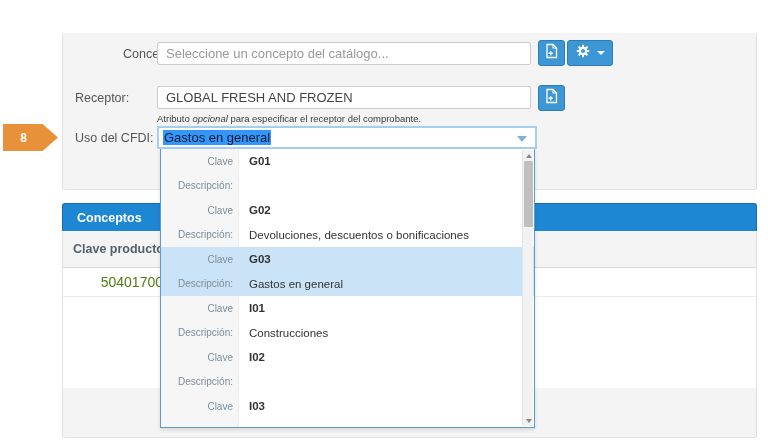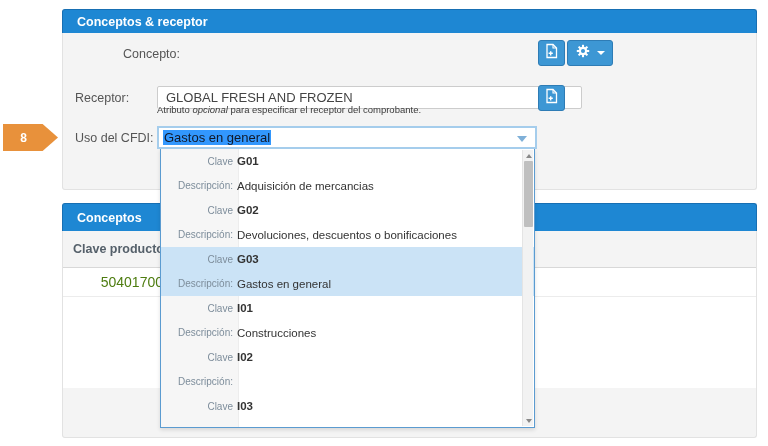--- a/index.html
+++ b/index.html
@@ -41,21 +41,21 @@
   .combo-caret{position:absolute;right:8px;top:8px;width:0;height:0;
     border-left:5px solid transparent;border-right:5px solid transparent;border-top:6px solid #7fb0d8;}
 
   .dropdown{position:absolute;left:160px;top:148px;width:375px;height:280px;background:#fff;
     border:1px solid #5b9bd0;z-index:10;overflow:hidden;box-shadow:0 2px 4px rgba(0,0,0,.12);}
   .dd-labelcol{position:absolute;left:0;top:0;bottom:0;width:78px;background:#f6f6f6;border-right:1px solid #ededed;}
   .dd-item{position:relative;height:49px;cursor:pointer;}
   .dd-item.selected{background:var(--highlight);}
   .dd-line{height:24.5px;display:flex;align-items:center;}
   .dd-key{width:72px;text-align:right;font-size:10px;color:#7d8d9b;flex-shrink:0;}
-  .dd-val{margin-left:4px;font-size:11.5px;color:#333;white-space:nowrap;}
+  .dd-val{margin-left:16px;font-size:11.5px;color:#333;white-space:nowrap;}
   .dd-val.code{font-weight:bold;}
 
   .scrollbar{position:absolute;top:1px;bottom:1px;right:1px;width:11px;background:#f2f2f2;
     border-left:1px solid #e4e4e4;z-index:5;}
   .sb-arrow{position:absolute;left:0;width:11px;height:11px;display:flex;align-items:center;justify-content:center;}
   .sb-up{top:0;} .sb-down{bottom:0;}
   .tri-up{width:0;height:0;border-left:3.5px solid transparent;border-right:3.5px solid transparent;border-bottom:4.5px solid #888;}
   .tri-down{width:0;height:0;border-left:3.5px solid transparent;border-right:3.5px solid transparent;border-top:4.5px solid #888;}
   .sb-thumb{position:absolute;left:1px;width:9px;top:11px;height:66px;background:#bfbfbf;border-radius:1px;}
 
@@ -64,26 +64,26 @@
     font-size:12.5px;font-weight:bold;color:#55606a;}
   .tbl-white{position:absolute;left:63px;top:268px;width:693px;height:120px;background:#fff;}
   .tbl-row{height:29px;border-bottom:1px solid #ececec;display:flex;align-items:center;}
   .tbl-cell{width:100px;text-align:right;font-size:14px;color:#4d7c0f;}
 </style>
 </head>
 <body>
 
 <div class="screen">
 
-  <div class="panel-header" style="top:9px;height:24px;">
-    <span>Conceptos &amp; receptor</span>
-  </div>
   <div class="panel-body" style="top:33px;height:157px;"></div>
 
   <div class="field-label" style="left:75px;top:47px;margin-left:48px;">Concepto:</div>
+  <div class="text-input" style="left:157px;top:42px;width:374px;height:23px;">
+    <span class="placeholder">Seleccione un concepto del catálogo...</span>
+  </div>
 
   <div class="btn" style="left:538px;top:40px;width:27px;height:26px;">
     <span>
       <svg width="15" height="16" viewBox="0 0 15 16">
         <path d="M3 1.5 h6 l3.5 3.5 v9.5 h-9.5 z" fill="none" stroke="#fff" stroke-width="1.3"></path>
         <path d="M9 1.5 v3.5 h3.5" fill="none" stroke="#fff" stroke-width="1.1"></path>
         <path d="M4.6 10.3 h4.2 M6.7 8.2 v4.2" stroke="#fff" stroke-width="1.4"></path>
       </svg>
     </span>
   </div>
@@ -101,34 +101,34 @@
           <path d="M5.45 10.55 L3.62 12.38"></path>
             <path d="M10.55 5.45 L12.38 3.62"></path>
         </g>
       </svg>
     </span>
     <span class="caret"></span>
   </div>
 
 
   <div class="field-label" style="left:75px;top:91px;">Receptor:</div>
-  <div class="text-input" style="left:157px;top:86px;width:425px;height:23px;">
+  <div class="text-input" style="left:157px;top:86px;width:374px;height:23px;">
     <span class="value-text">GLOBAL FRESH AND FROZEN</span>
   </div>
   <div class="btn" style="left:538px;top:85px;width:27px;height:26px;">
     <span>
       <svg width="15" height="16" viewBox="0 0 15 16">
         <path d="M3 1.5 h6 l3.5 3.5 v9.5 h-9.5 z" fill="none" stroke="#fff" stroke-width="1.3"></path>
         <path d="M9 1.5 v3.5 h3.5" fill="none" stroke="#fff" stroke-width="1.1"></path>
         <path d="M4.6 10.3 h4.2 M6.7 8.2 v4.2" stroke="#fff" stroke-width="1.4"></path>
       </svg>
     </span>
   </div>
 
-  <div class="helper" style="left:157px;top:104px;">
+  <div class="helper" style="left:157px;top:113px;">
     <span>Atributo </span><i>opcional</i><span> para especificar el receptor del comprobante.</span>
   </div>
 
   <div class="badge">
     <span>8</span>
   </div>
   <div class="field-label" style="left:75px;top:131px;">Uso del CFDI:</div>
 
   <div class="combobox">
     <span class="sel-text">Gastos en general</span>
@@ -152,21 +152,20 @@
   <div class="dropdown">
     <div class="dd-labelcol"></div>
 
     <div class="dd-item">
       <div class="dd-line">
           <span class="dd-key">Clave</span>
         <span class="dd-val code">G01</span>
         </div>
       <div class="dd-line">
           <span class="dd-key">Descripción:</span>
-        <span class="dd-val">Adquisición de mercancias</span>
         </div>
     </div>
 
     <div class="dd-item">
       <div class="dd-line">
           <span class="dd-key">Clave</span>
         <span class="dd-val code">G02</span>
         </div>
       <div class="dd-line">
           <span class="dd-key">Descripción:</span>

